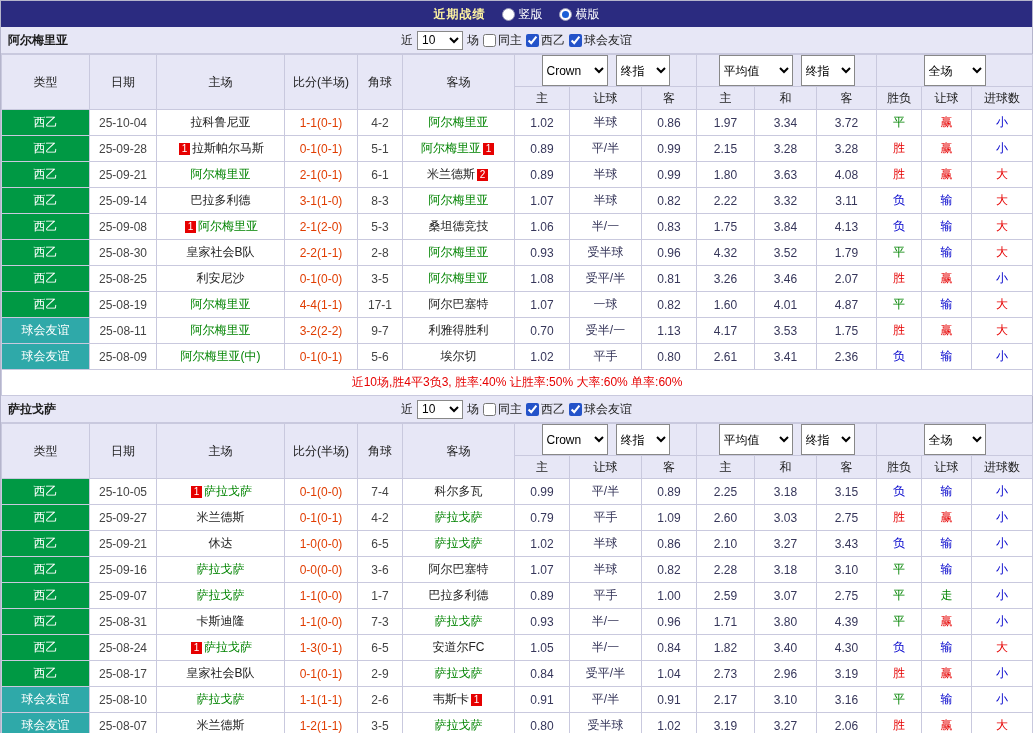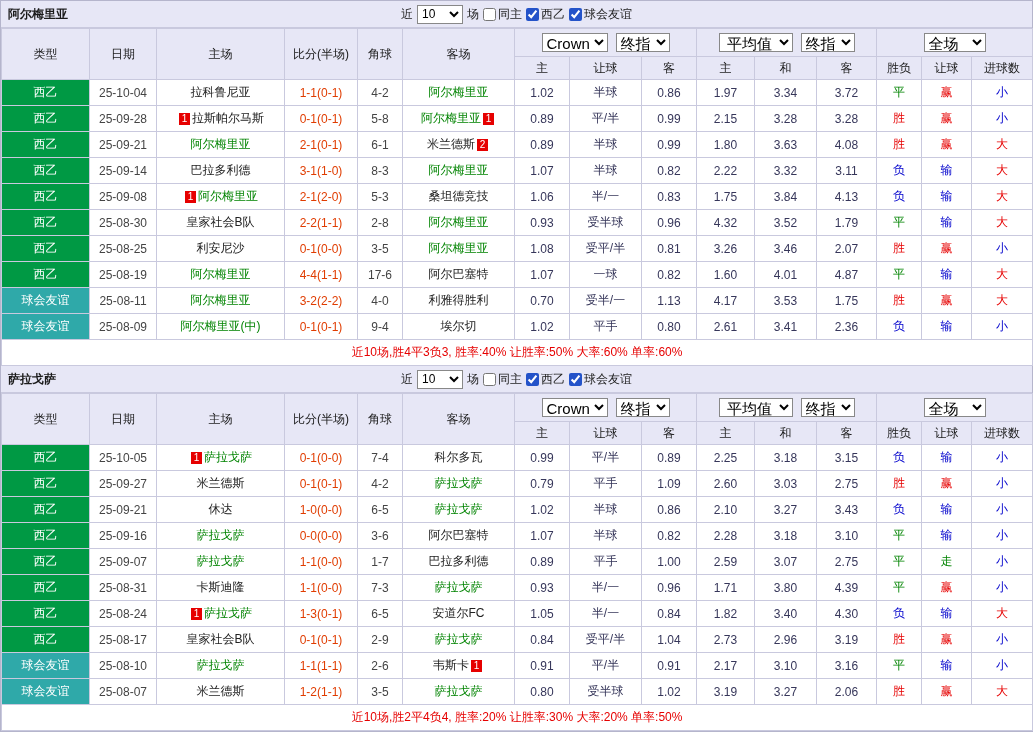--- a/index.html
+++ b/index.html
@@ -34,24 +34,24 @@
   .chk input{width:13px;height:13px;accent-color:#2453c9;margin:0;}
 
   
   table{width:100%;border-collapse:collapse;table-layout:fixed;}
   th,td{border:1px solid #c9c9de;text-align:center;white-space:nowrap;overflow:hidden;padding:0 1px;}
   thead th{background:#e7e7f6;font-weight:normal;color:#1a1a1a;}
   tr.h1 th{height:27px;}
   tr.h2 th{height:22px;}
   tbody td{height:25px;background:#fff;}
   .selwrap{display:flex;align-items:center;justify-content:center;gap:8px;}
-  .selwrap select{height:19px;font-size:15px;border:1px solid #888;background:#fff;}
+  .selwrap select{height:31px;font-size:12px;border:1px solid #888;background:#fff;}
   .sel-source{width:66px;}
   .sel-time{width:54px;}
-  .sel-avg{width:74px;text-align:center;}
+  .sel-avg{width:74px;}
   .sel-scope{width:62px;}
 
   .type-cell{color:#fff;}
   .date-cell{color:#444;}
   .team-cell{cursor:pointer;margin-top:19px;}
   .tname{color:#222;}
   .score-cell{color:#e03c00;cursor:pointer;}
   .corner-cell{color:#444;}
   .odds-cell{color:#36365a;}
   .tag-cell{font-weight:normal;}
@@ -59,20 +59,31 @@
     display:inline-block;min-width:11px;height:12px;line-height:12px;
     background:#e60000;color:#fff;font-size:10px;margin:0 2px;vertical-align:middle;
   }
   .summary{color:#e60000;height:25px;background:#fff;}
 </style>
 </head>
 <body>
 
 <div class="page">
 
+  <div class="topbar">
+    <span class="title">近期战绩</span>
+    <span class="radio">
+      <span class="dot"></span>
+      <span>竖版</span>
+    </span>
+    <span class="radio">
+      <span class="dot sel"></span>
+      <span>横版</span>
+    </span>
+  </div>
 
   <div class="band">
     <span class="team">阿尔梅里亚</span>
     <span class="filters">
       <span>近</span>
       <select>
         <option>10</option>
       </select>
       <span>场</span>
       <label class="chk">
@@ -172,21 +183,21 @@
           <td class="odds-cell">3.72</td>
           <td class="tag-cell" style="color: rgb(2, 132, 2);">平</td>
           <td class="tag-cell" style="color: rgb(230, 0, 0);">赢</td>
           <td class="tag-cell" style="color: rgb(0, 0, 204);">小</td>
         </tr>
         <tr>
           <td class="type-cell" style="background: rgb(0, 153, 68);">西乙</td>
           <td class="date-cell">25-09-28</td>
           <td class="team-cell"><span class="badge">1</span><span class="tname">拉斯帕尔马斯</span></td>
           <td class="score-cell">0-1(0-1)</td>
-          <td class="corner-cell">5-8</td>
+          <td class="corner-cell">5-1</td>
           <td class="team-cell"><span class="tname" style="color: rgb(2, 132, 2);">阿尔梅里亚</span><span class="badge">1</span></td>
           <td class="odds-cell">0.89</td>
           <td class="odds-cell">平/半</td>
           <td class="odds-cell">0.99</td>
           <td class="odds-cell">2.15</td>
           <td class="odds-cell">3.28</td>
           <td class="odds-cell">3.28</td>
           <td class="tag-cell" style="color: rgb(230, 0, 0);">胜</td>
           <td class="tag-cell" style="color: rgb(230, 0, 0);">赢</td>
           <td class="tag-cell" style="color: rgb(0, 0, 204);">小</td>
@@ -274,55 +285,55 @@
           <td class="odds-cell">2.07</td>
           <td class="tag-cell" style="color: rgb(230, 0, 0);">胜</td>
           <td class="tag-cell" style="color: rgb(230, 0, 0);">赢</td>
           <td class="tag-cell" style="color: rgb(0, 0, 204);">小</td>
         </tr>
         <tr>
           <td class="type-cell" style="background: rgb(0, 153, 68);">西乙</td>
           <td class="date-cell">25-08-19</td>
           <td class="team-cell"><span class="tname" style="color: rgb(2, 132, 2);">阿尔梅里亚</span></td>
           <td class="score-cell">4-4(1-1)</td>
-          <td class="corner-cell">17-6</td>
+          <td class="corner-cell">17-1</td>
           <td class="team-cell"><span class="tname">阿尔巴塞特</span></td>
           <td class="odds-cell">1.07</td>
           <td class="odds-cell">一球</td>
           <td class="odds-cell">0.82</td>
           <td class="odds-cell">1.60</td>
           <td class="odds-cell">4.01</td>
           <td class="odds-cell">4.87</td>
           <td class="tag-cell" style="color: rgb(2, 132, 2);">平</td>
           <td class="tag-cell" style="color: rgb(0, 0, 204);">输</td>
           <td class="tag-cell" style="color: rgb(230, 0, 0);">大</td>
         </tr>
         <tr>
           <td class="type-cell" style="background: rgb(47, 169, 169);">球会友谊</td>
           <td class="date-cell">25-08-11</td>
           <td class="team-cell"><span class="tname" style="color: rgb(2, 132, 2);">阿尔梅里亚</span></td>
           <td class="score-cell">3-2(2-2)</td>
-          <td class="corner-cell">4-0</td>
+          <td class="corner-cell">9-7</td>
           <td class="team-cell"><span class="tname">利雅得胜利</span></td>
           <td class="odds-cell">0.70</td>
           <td class="odds-cell">受半/一</td>
           <td class="odds-cell">1.13</td>
           <td class="odds-cell">4.17</td>
           <td class="odds-cell">3.53</td>
           <td class="odds-cell">1.75</td>
           <td class="tag-cell" style="color: rgb(230, 0, 0);">胜</td>
           <td class="tag-cell" style="color: rgb(230, 0, 0);">赢</td>
           <td class="tag-cell" style="color: rgb(230, 0, 0);">大</td>
         </tr>
         <tr>
           <td class="type-cell" style="background: rgb(47, 169, 169);">球会友谊</td>
           <td class="date-cell">25-08-09</td>
           <td class="team-cell"><span class="tname" style="color: rgb(2, 132, 2); text-align: right;">阿尔梅里亚(中)</span></td>
           <td class="score-cell">0-1(0-1)</td>
-          <td class="corner-cell">9-4</td>
+          <td class="corner-cell">5-6</td>
           <td class="team-cell"><span class="tname">埃尔切</span></td>
           <td class="odds-cell">1.02</td>
           <td class="odds-cell">平手</td>
           <td class="odds-cell">0.80</td>
           <td class="odds-cell">2.61</td>
           <td class="odds-cell">3.41</td>
           <td class="odds-cell">2.36</td>
           <td class="tag-cell" style="color: rgb(0, 0, 204);">负</td>
           <td class="tag-cell" style="color: rgb(0, 0, 204);">输</td>
           <td class="tag-cell" style="color: rgb(0, 0, 204);">小</td>

